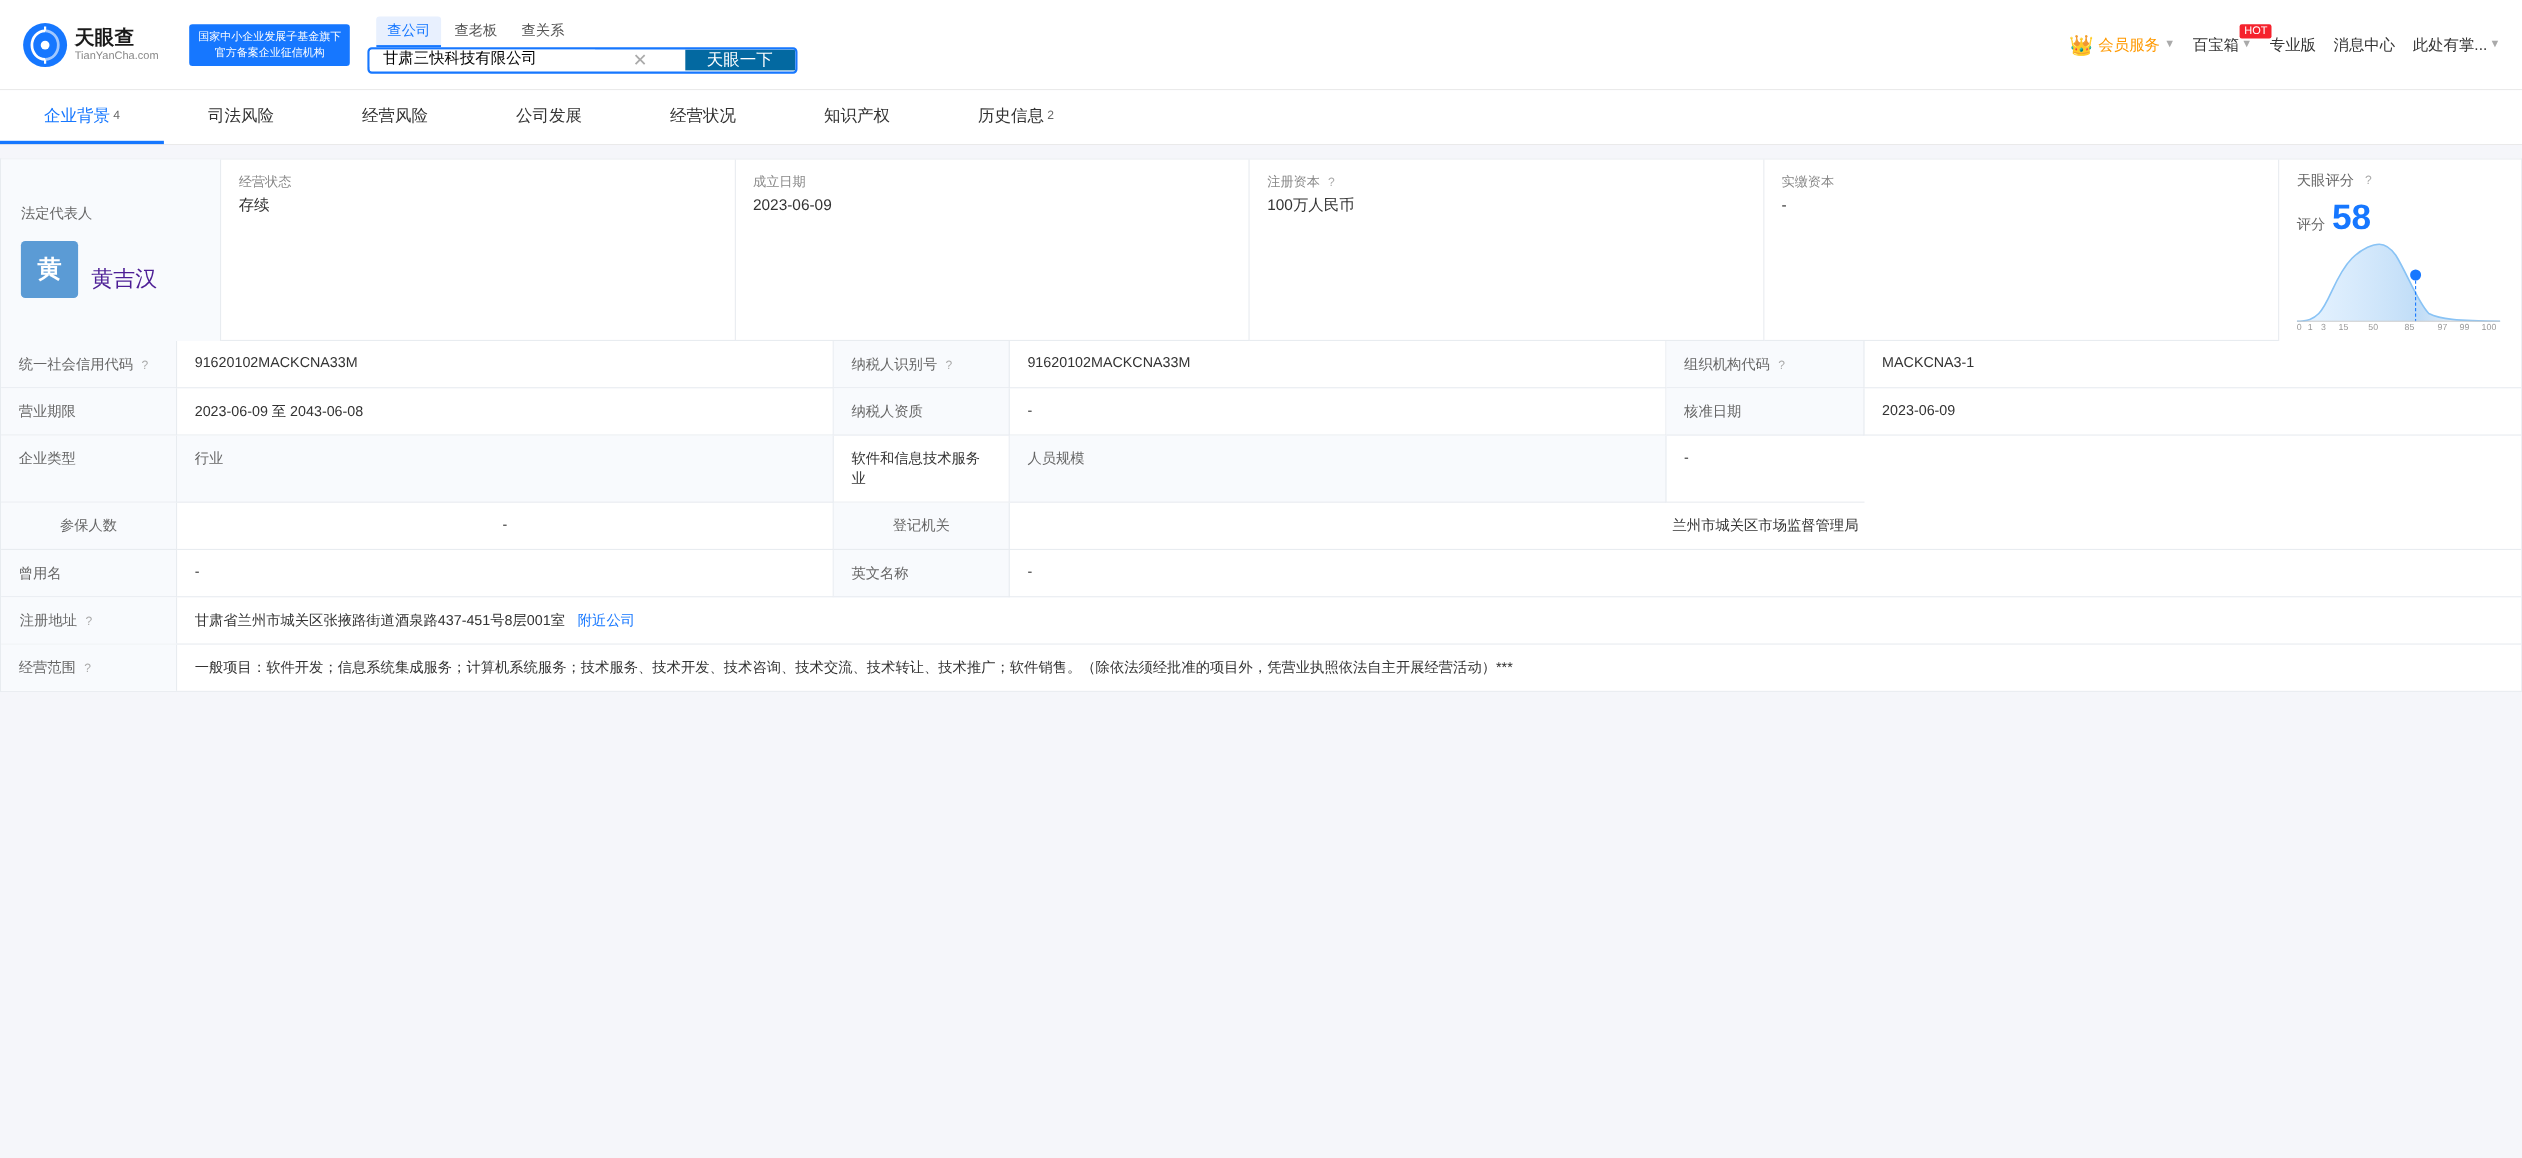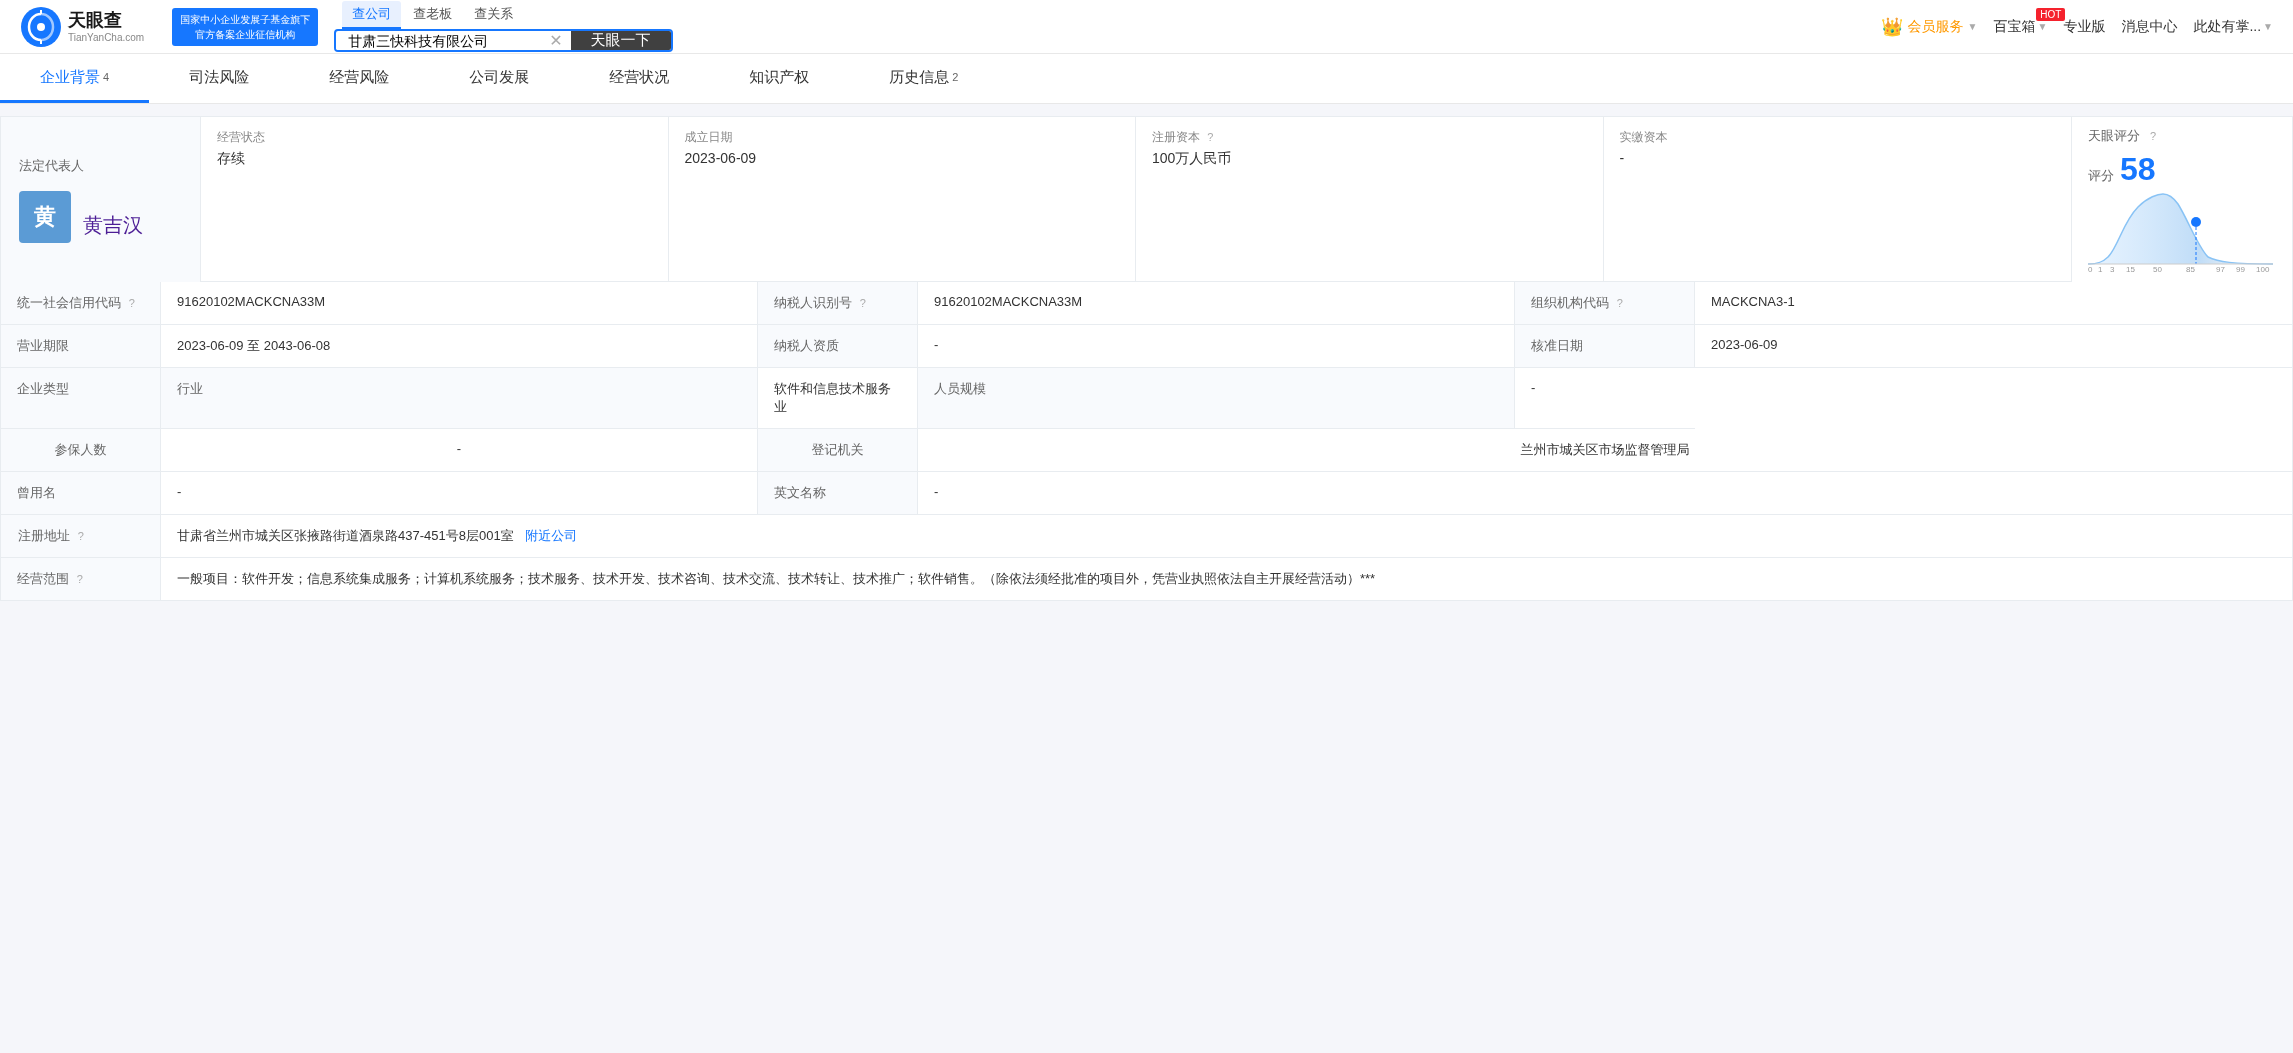--- a/index.html
+++ b/index.html
@@ -1,32 +1,32 @@
 <!DOCTYPE html>
 <html><head>
   <meta charset="utf-8">
   <style>
     * { box-sizing: border-box; margin: 0; padding: 0; }
     body { font-family: "Microsoft YaHei", "PingFang SC", sans-serif; font-size: 14px; background: #f5f6fa; color: #333; }
 
     
-    .header { background: #fff; display: flex; align-items: center; padding: 8px 20px; border-bottom: 1px solid #e8e8e8; height: 54px; gap: 16px; }
+    .header { background: #fff; display: flex; align-items: center; padding: 8px 20px; border-bottom: 1px solid #e8e8e8; height: 82px; gap: 16px; }
     .logo-area { display: flex; flex-direction: column; align-items: center; margin-right: 8px; }
 
     .gov-badge { background: #1677ff; color: #fff; font-size: 10px; padding: 4px 8px; border-radius: 3px; line-height: 1.5; text-align: center; margin-left: 4px; }
     .gov-badge span { display: block; }
 
     .search-tabs { display: flex; gap: 2px; margin-left: 8px; }
     .search-tab { padding: 4px 10px; font-size: 13px; cursor: pointer; color: #555; border-bottom: 2px solid transparent; }
     .search-tab.active { color: #1677ff; border-bottom: 2px solid #1677ff; background: #e8f0fe; border-radius: 3px 3px 0 0; }
 
-    .search-box { display: flex; align-items: flex-end; border: 2px solid #1677ff; border-radius: 4px; overflow: hidden; height: 40px; flex: 1; max-width: 460px; }
+    .search-box { display: flex; align-items: flex-start; border: 2px solid #1677ff; border-radius: 4px; overflow: hidden; height: 40px; flex: 1; max-width: 460px; gap: 26px; }
     .search-input { flex: 1; border: none; outline: none; padding: 0 12px; font-size: 14px; height: 100%; }
     .search-clear { padding: 0 8px; color: #aaa; cursor: pointer; font-size: 16px; }
-    .search-btn { background: #404040; color: #fff; border: none; padding: 0 20px; height: 100%; font-size: 15px; cursor: pointer; white-space: nowrap; }
+    .search-btn { background: #0369a1; color: #fff; border: none; padding: 0 20px; height: 100%; font-size: 15px; cursor: pointer; white-space: nowrap; }
 
     .header-right { display: flex; align-items: center; gap: 16px; margin-left: auto; }
     .member-btn { color: #f90; font-size: 14px; cursor: pointer; display: flex; align-items: center; gap: 4px; }
     .member-icon { font-size: 18px; }
     .dropdown-arrow { font-size: 10px; color: #aaa; }
     .nav-item { font-size: 14px; color: #333; cursor: pointer; position: relative; display: flex; align-items: center; gap: 2px; }
     .hot-badge { background: #f5222d; color: #fff; font-size: 10px; padding: 1px 4px; border-radius: 2px; position: absolute; top: -10px; right: -18px; }
 
     
     .nav-tabs { background: #fff; border-bottom: 1px solid #e8e8e8; display: flex; align-items: center; height: 50px; }

